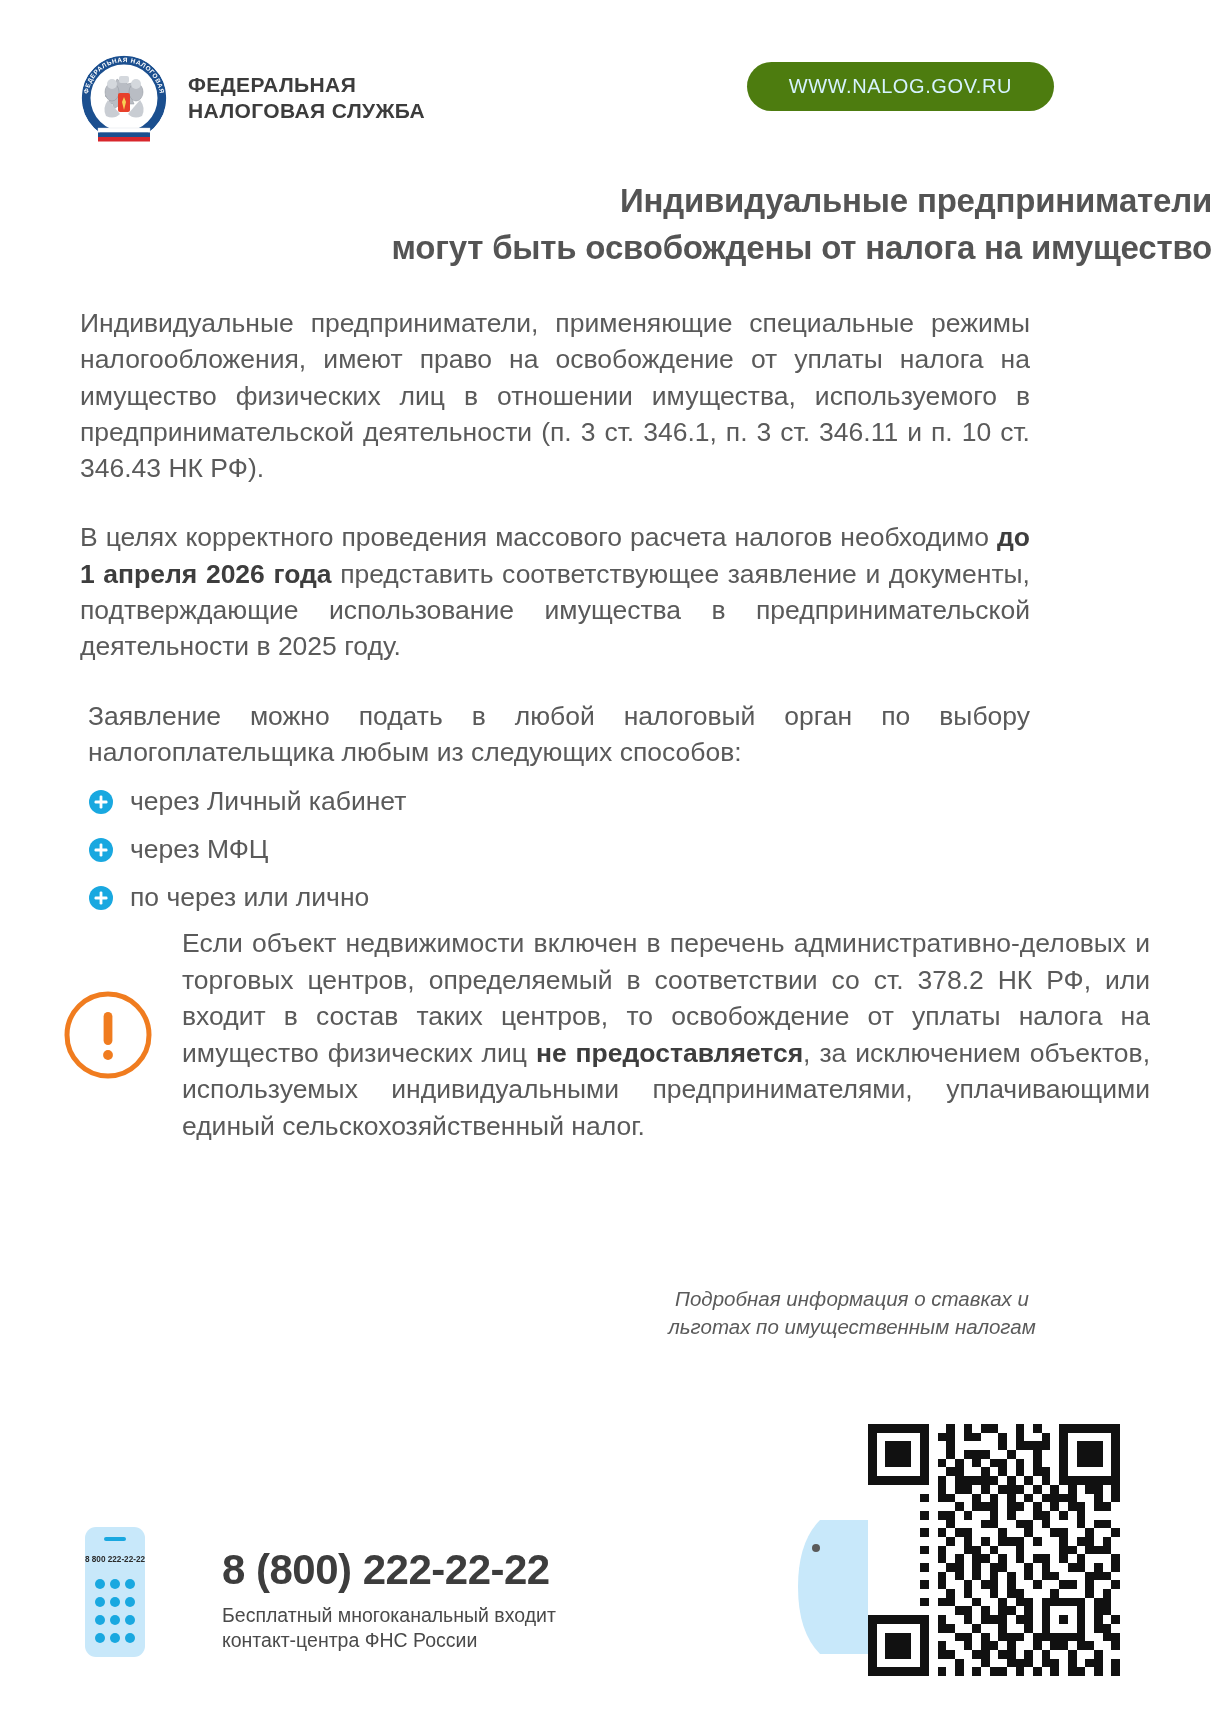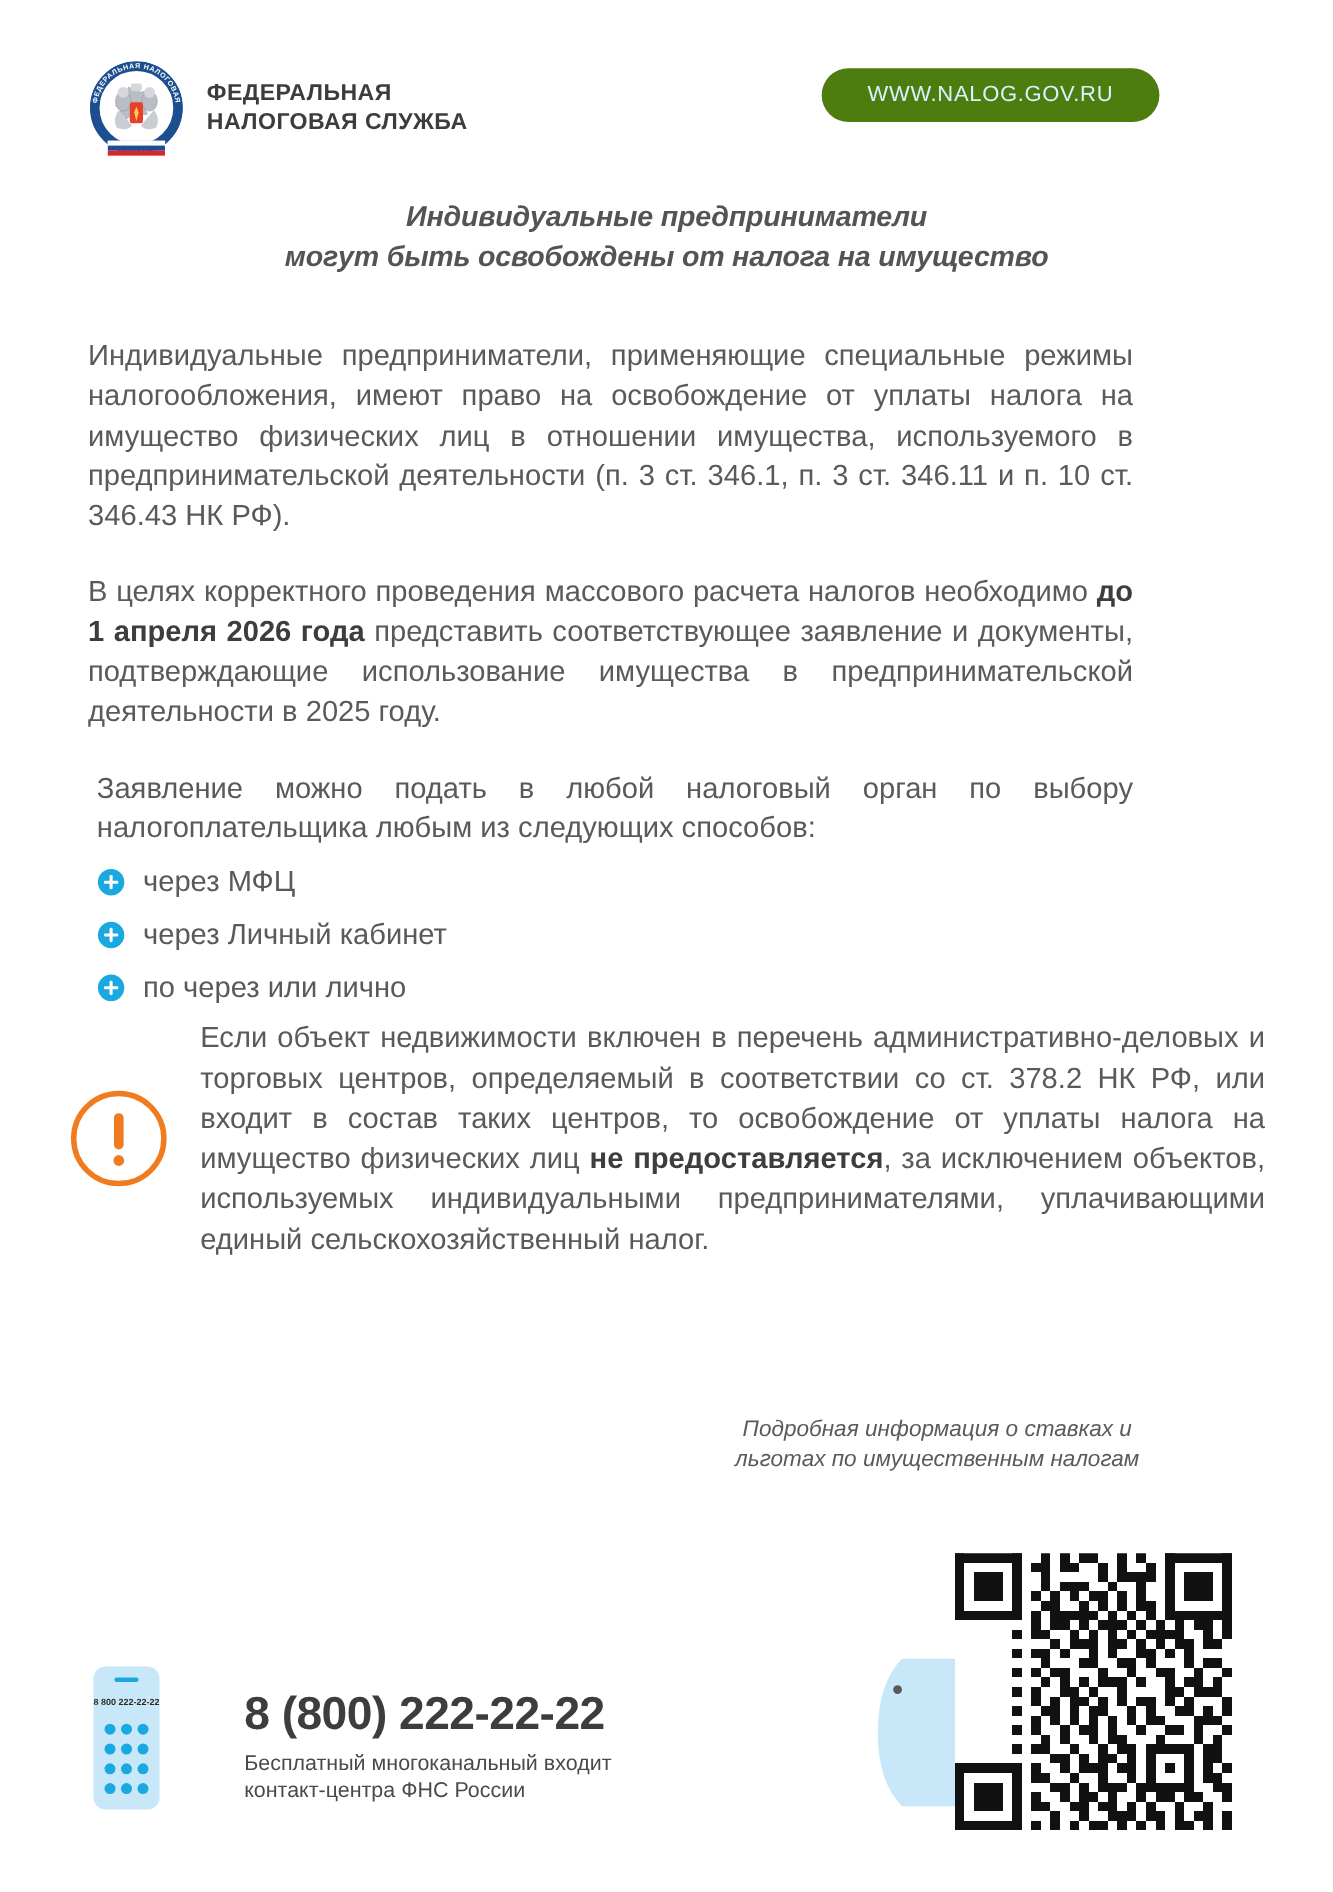--- a/index.html
+++ b/index.html
@@ -28,28 +28,27 @@
     position:absolute; right:158px; top:10px;
     background:#4d7c0f; color:#d6f3ff;
     border-radius:26px; padding:13px 42px;
     font-size:20px; letter-spacing:0.6px; white-space:nowrap;
     font-family:"Liberation Sans", sans-serif;
   }
 
   
   .title {
     position:absolute; top:178px; left:0; width:1212px;
-    text-align:center;
+    text-align:right;
     font-family:"Liberation Sans", sans-serif;
     font-weight:bold;
-    font-size:26px;
+    font-size:33px;
     line-height:1.42;
     color:#545454;
     letter-spacing:-0.2px;
-    font-style:italic;
   }
 
   
   .content { position:absolute; left:80px; top:305px; width:950px; }
   p.para {
     font-size:26.5px;
     line-height:1.37;
     color:#5a5a5a;
     text-align:justify;
     text-justify:inter-word;
@@ -84,21 +83,21 @@
   .note {
     position:absolute; right:60px; top:1285px; width:600px;
     text-align:center;
     font-style:italic;
     font-size:20.5px;
     line-height:1.38;
     color:#5a5a5a;
   }
 
   
-  .footer { position:absolute; left:0; bottom:16px; width:1212px; height:300px; }
+  .footer { position:absolute; left:0; bottom:4px; width:1212px; height:300px; }
 
   .phone-ill { position:absolute; left:84px; bottom:58px; width:62px; height:132px; }
   .phone-ill svg { display:block; width:62px; height:132px; }
 
   .phone-block { position:absolute; left:222px; bottom:62px; width:520px; }
   .phone-number {
     font-family:"Liberation Sans", sans-serif;
     font-weight:bold;
     font-size:42px;
     color:#3d3d3d;
@@ -186,32 +185,32 @@
   <div class="bullets">
 
     <div class="bullet-row">
       <span class="plus-icon">
         <svg viewBox="0 0 26 26" xmlns="http://www.w3.org/2000/svg">
           <circle cx="13" cy="13" r="12" fill="#19a8e0"></circle>
           <rect x="11.6" y="6.5" width="2.8" height="13" rx="1.2" fill="#ffffff"></rect>
           <rect x="6.5" y="11.6" width="13" height="2.8" rx="1.2" fill="#ffffff"></rect>
         </svg>
       </span>
-      <span class="bullet-label">через МФЦ</span>
+      <span class="bullet-label">через Личный кабинет</span>
     </div>
 
     <div class="bullet-row">
       <span class="plus-icon">
         <svg viewBox="0 0 26 26" xmlns="http://www.w3.org/2000/svg">
           <circle cx="13" cy="13" r="12" fill="#19a8e0"></circle>
           <rect x="11.6" y="6.5" width="2.8" height="13" rx="1.2" fill="#ffffff"></rect>
           <rect x="6.5" y="11.6" width="13" height="2.8" rx="1.2" fill="#ffffff"></rect>
         </svg>
       </span>
-      <span class="bullet-label">через Личный кабинет</span>
+      <span class="bullet-label">через МФЦ</span>
     </div>
 
     <div class="bullet-row">
       <span class="plus-icon">
         <svg viewBox="0 0 26 26" xmlns="http://www.w3.org/2000/svg">
           <circle cx="13" cy="13" r="12" fill="#19a8e0"></circle>
           <rect x="11.6" y="6.5" width="2.8" height="13" rx="1.2" fill="#ffffff"></rect>
           <rect x="6.5" y="11.6" width="13" height="2.8" rx="1.2" fill="#ffffff"></rect>
         </svg>
       </span>

